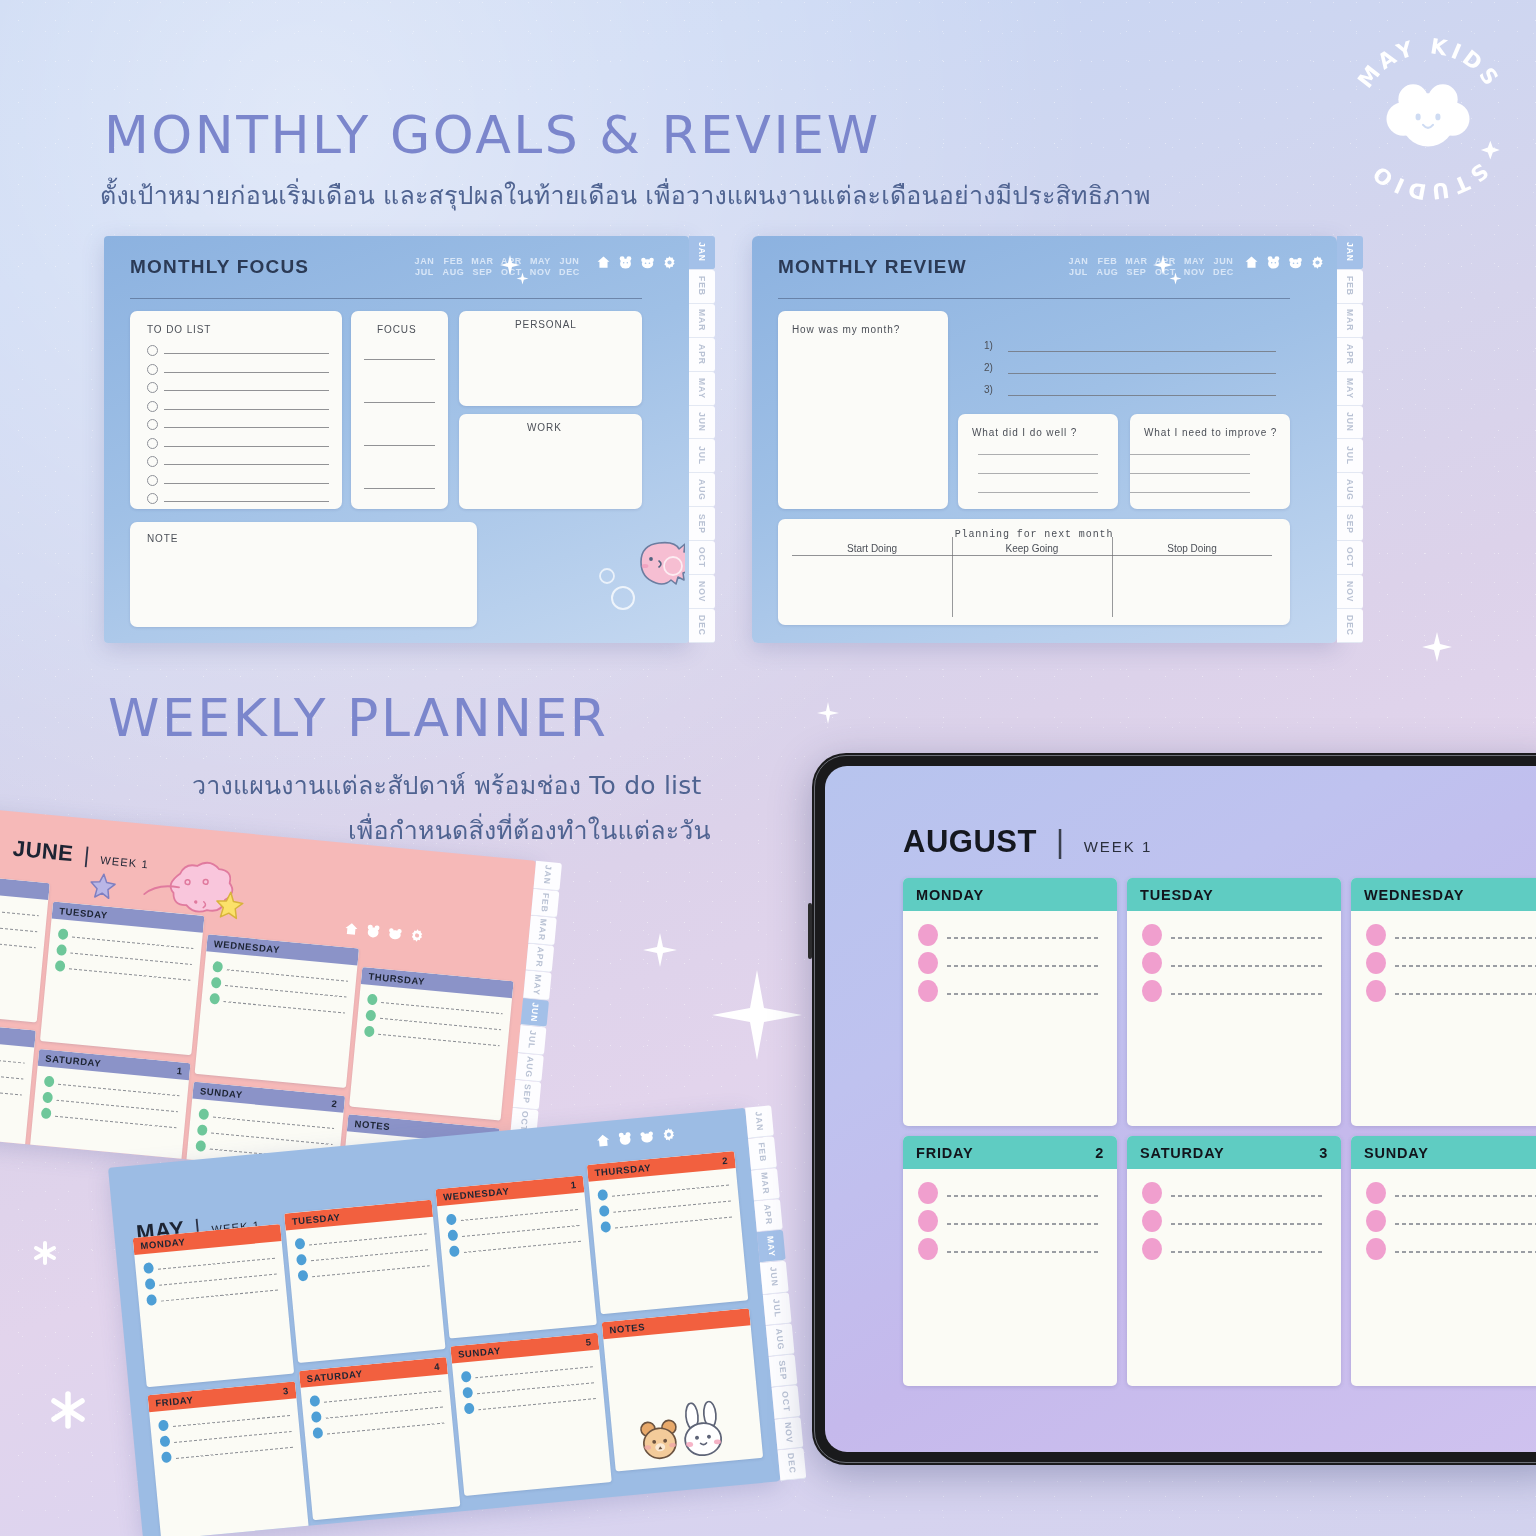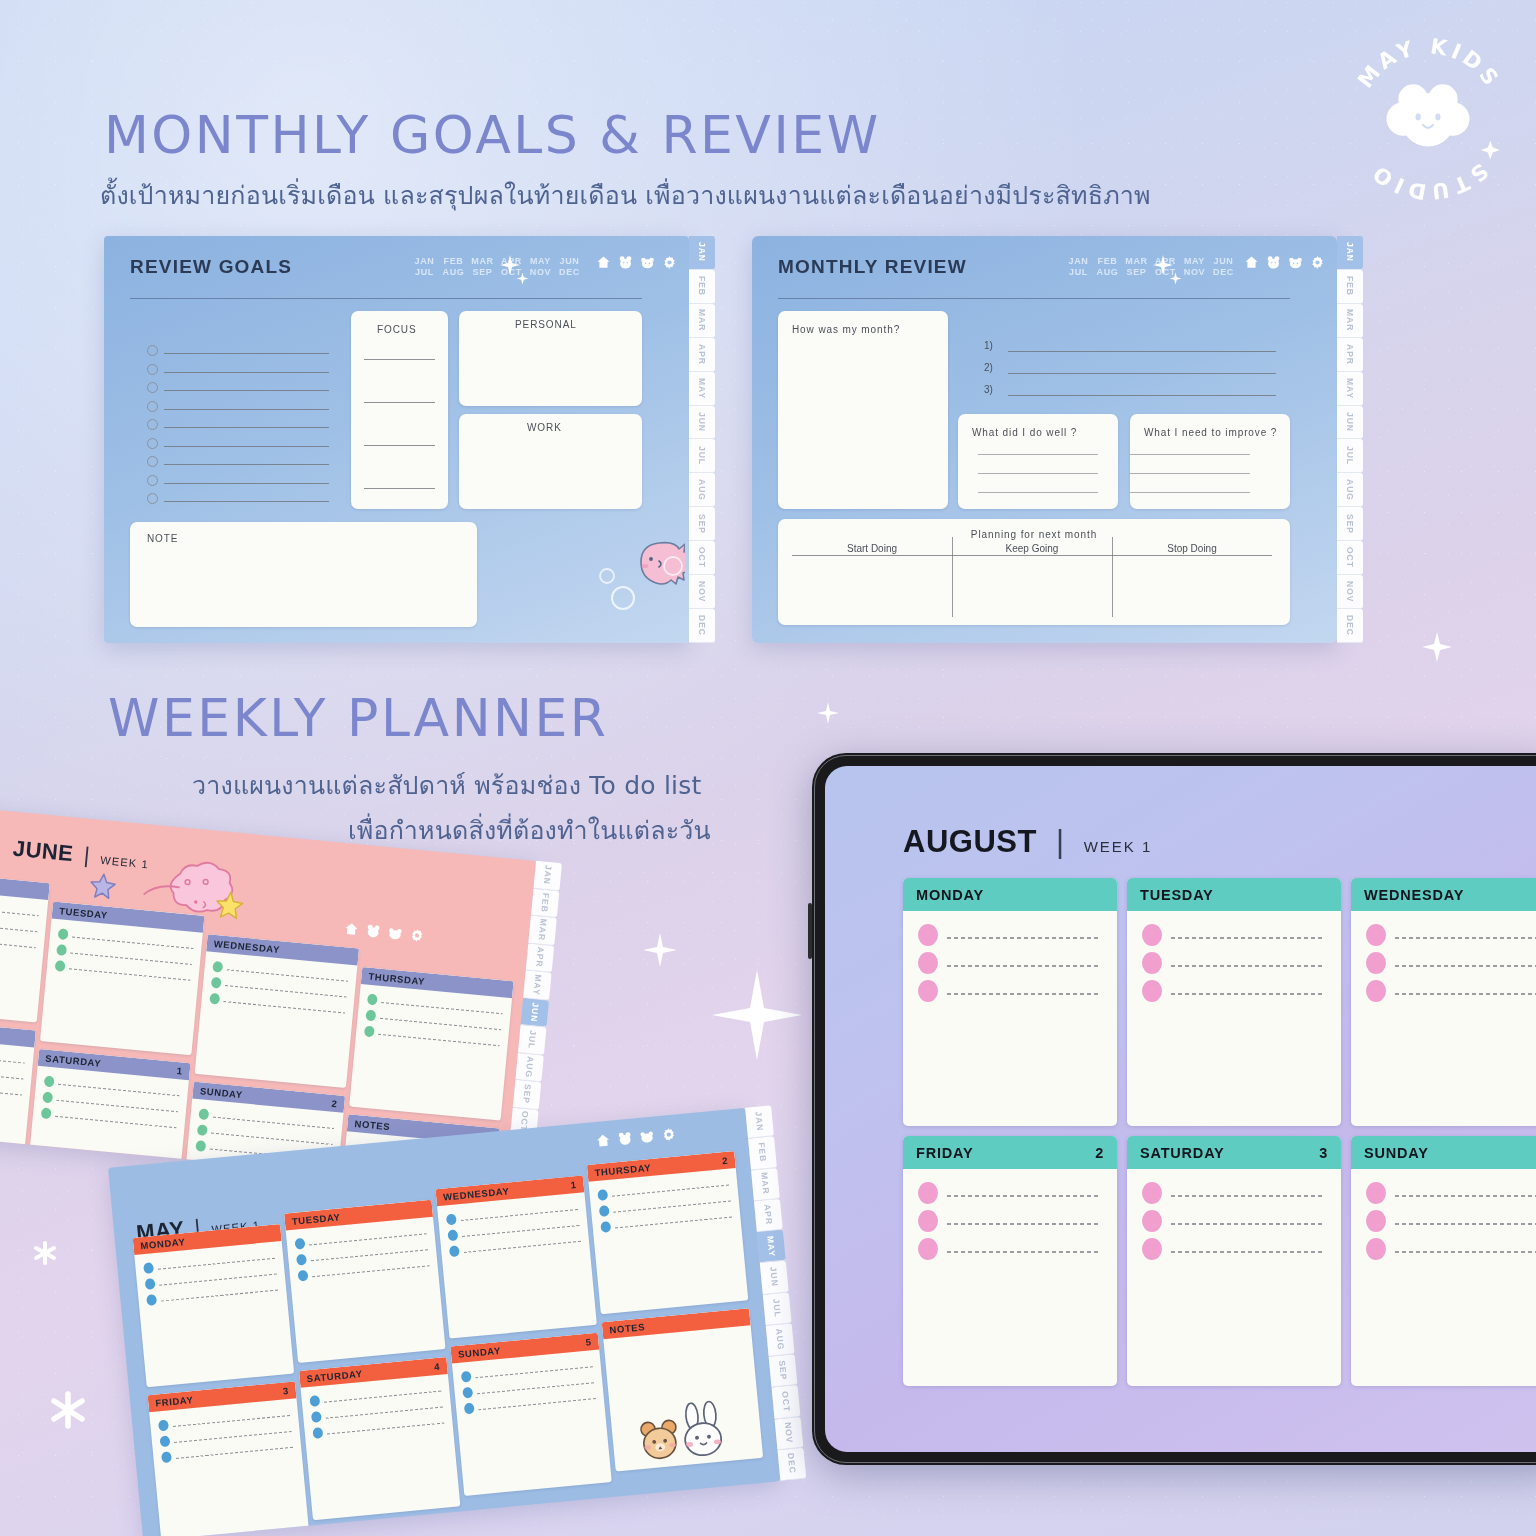--- a/index.html
+++ b/index.html
@@ -205,21 +205,21 @@
     </g>
     <path d="M152 118 l2.5 7 7 2.5 -7 2.5 -2.5 7 -2.5 -7 -7 -2.5 7 -2.5 Z" fill="#fff"></path>
   </svg>
 </div>
 
 <div class="h-title" style="left:104px;top:105px;">MONTHLY GOALS &amp; REVIEW</div>
 <div class="h-sub" style="left:100px;top:175px;">ตั้งเป้าหมายก่อนเริ่มเดือน และสรุปผลในท้ายเดือน เพื่อวางแผนงานแต่ละเดือนอย่างมีประสิทธิภาพ</div>
 
 <div class="card mcard" style="left:104px;top:236px;width:585px;height:407px;">
   <div class="card-inner">
-    <div class="title">REVIEW GOALS</div>
+    <div class="title">MONTHLY FOCUS</div>
     <div class="monthgrid" style="left:306px;top:20px;">
         <span>JAN</span>
         <span>FEB</span>
         <span>MAR</span>
         <span>APR</span>
         <span>MAY</span>
         <span>JUN</span>
         <span>JUL</span>
         <span>AUG</span>
         <span>SEP</span>
@@ -254,20 +254,23 @@
 
     <svg class="spark" style="left:395px;top:18px;width:22px;height:22px">
       <path d="M11 1 L13 9 L21 11 L13 13 L11 21 L9 13 L1 11 L9 9 Z" fill="#fff"></path>
     </svg>
     <svg class="spark" style="left:412px;top:36px;width:13px;height:13px">
       <path d="M6.5 .5 L7.8 5.2 L12.5 6.5 L7.8 7.8 L6.5 12.5 L5.2 7.8 L.5 6.5 L5.2 5.2 Z" fill="#fff"></path>
     </svg>
 
     <div class="hr" style="left:26px;top:62px;width:512px;"></div>
 
+    <div class="box" style="left:26px;top:75px;width:212px;height:198px;">
+      <div class="lbl" style="left:17px;top:13px;">TO DO LIST</div>
+    </div>
     <div id="todoRows">
         <div class="circ" style="left:43px;top:109px;"></div>
         <div class="rule" style="left:60px;top:117px;width:165px;"></div>
         <div class="circ" style="left:43px;top:127.5px;"></div>
         <div class="rule" style="left:60px;top:135.5px;width:165px;"></div>
         <div class="circ" style="left:43px;top:146px;"></div>
         <div class="rule" style="left:60px;top:154px;width:165px;"></div>
         <div class="circ" style="left:43px;top:164.5px;"></div>
         <div class="rule" style="left:60px;top:172.5px;width:165px;"></div>
         <div class="circ" style="left:43px;top:183px;"></div>
@@ -410,21 +413,21 @@
     <div id="wellRows">
         <div class="rulelt" style="left:226px;top:218px;width:120px;"></div>
         <div class="rulelt" style="left:226px;top:237px;width:120px;"></div>
         <div class="rulelt" style="left:226px;top:256px;width:120px;"></div>
         <div class="rulelt" style="left:378px;top:218px;width:120px;"></div>
         <div class="rulelt" style="left:378px;top:237px;width:120px;"></div>
         <div class="rulelt" style="left:378px;top:256px;width:120px;"></div>
       </div>
 
     <div class="box" style="left:26px;top:283px;width:512px;height:106px;">
-      <div class="lbl" style="left:0;right:0;top:10px;text-align:center;">Planning for next month</div>
+      <div class="lbl" style="left:0;right:0;top:10px;text-align:center;font-family:Liberation Mono, monospace;">Planning for next month</div>
     </div>
     <div id="planCols">
         <div class="rule" style="left:40px;top:319px;width:480px;"></div>
         <div class="lbl" style="position:absolute;left:40px;top:307px;width:160px;text-align:center;font-size:10px;color:#4b4f57;">Start Doing</div>
         <div class="lbl" style="position:absolute;left:200px;top:307px;width:160px;text-align:center;font-size:10px;color:#4b4f57;">Keep Going</div>
         <div class="vline" style="left:200px;top:301px;height:80px;"></div>
         <div class="lbl" style="position:absolute;left:360px;top:307px;width:160px;text-align:center;font-size:10px;color:#4b4f57;">Stop Doing</div>
         <div class="vline" style="left:360px;top:301px;height:80px;"></div>
       </div>
   </div>

